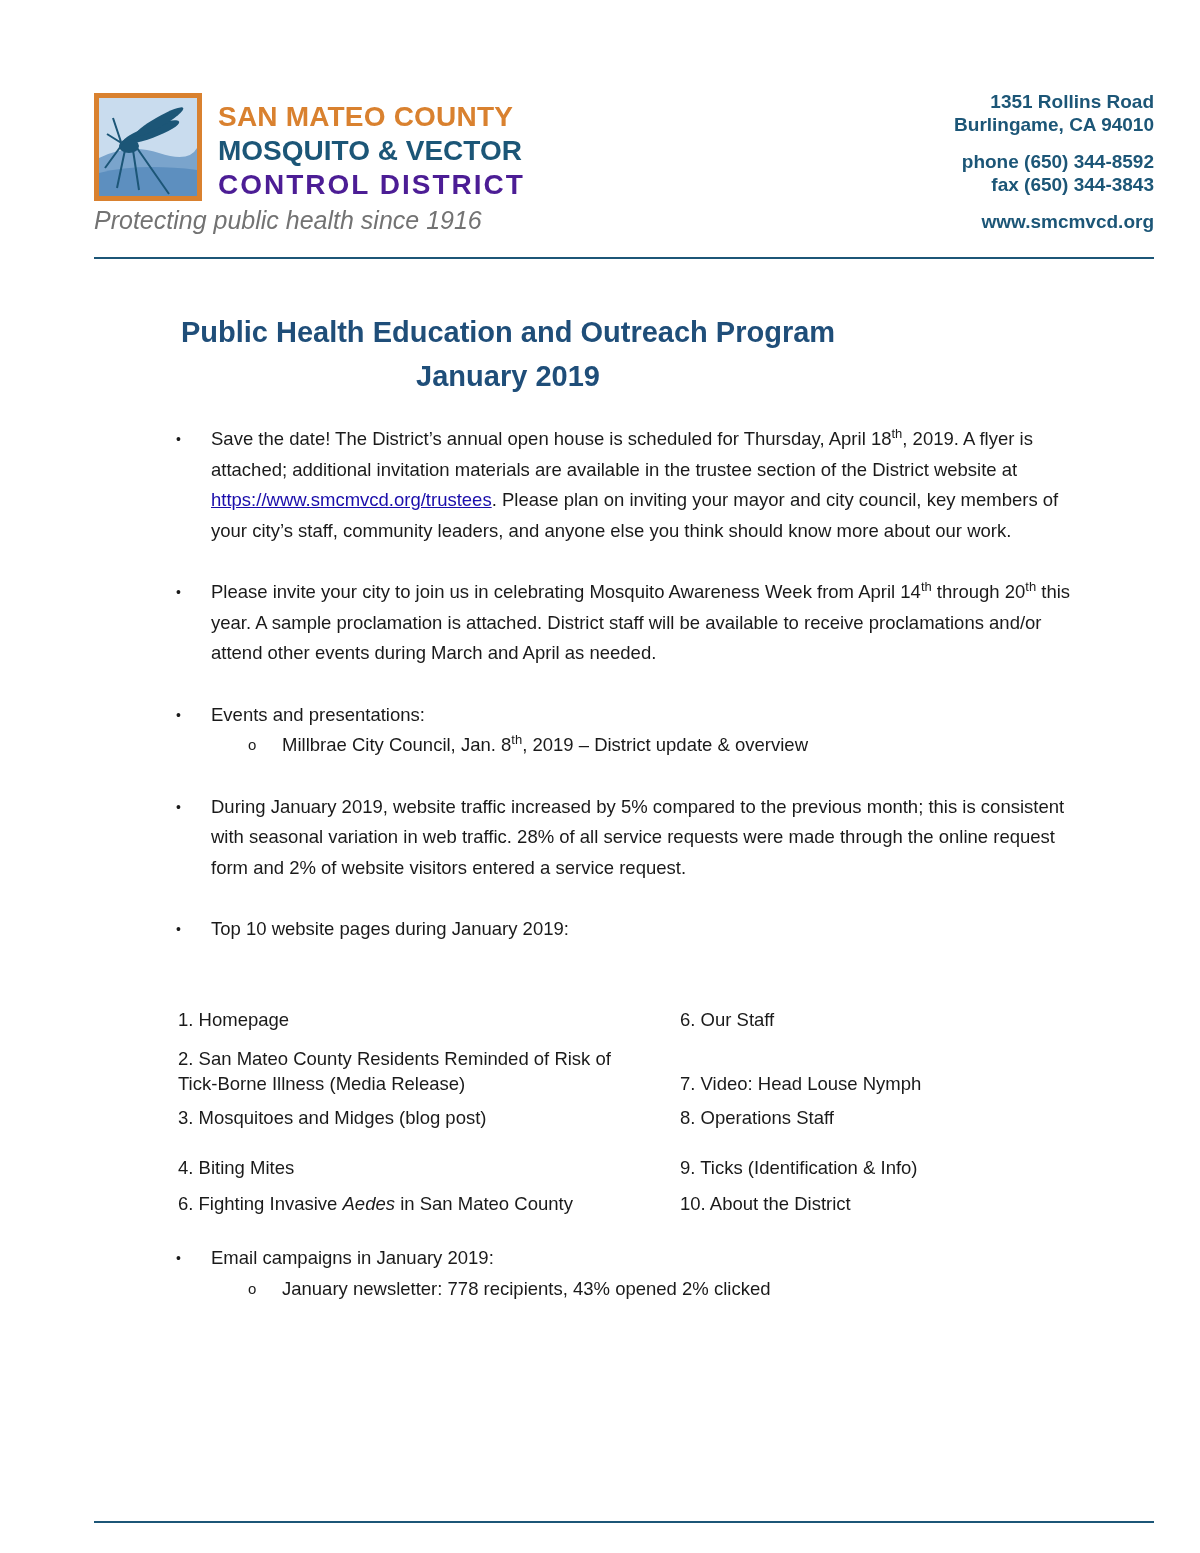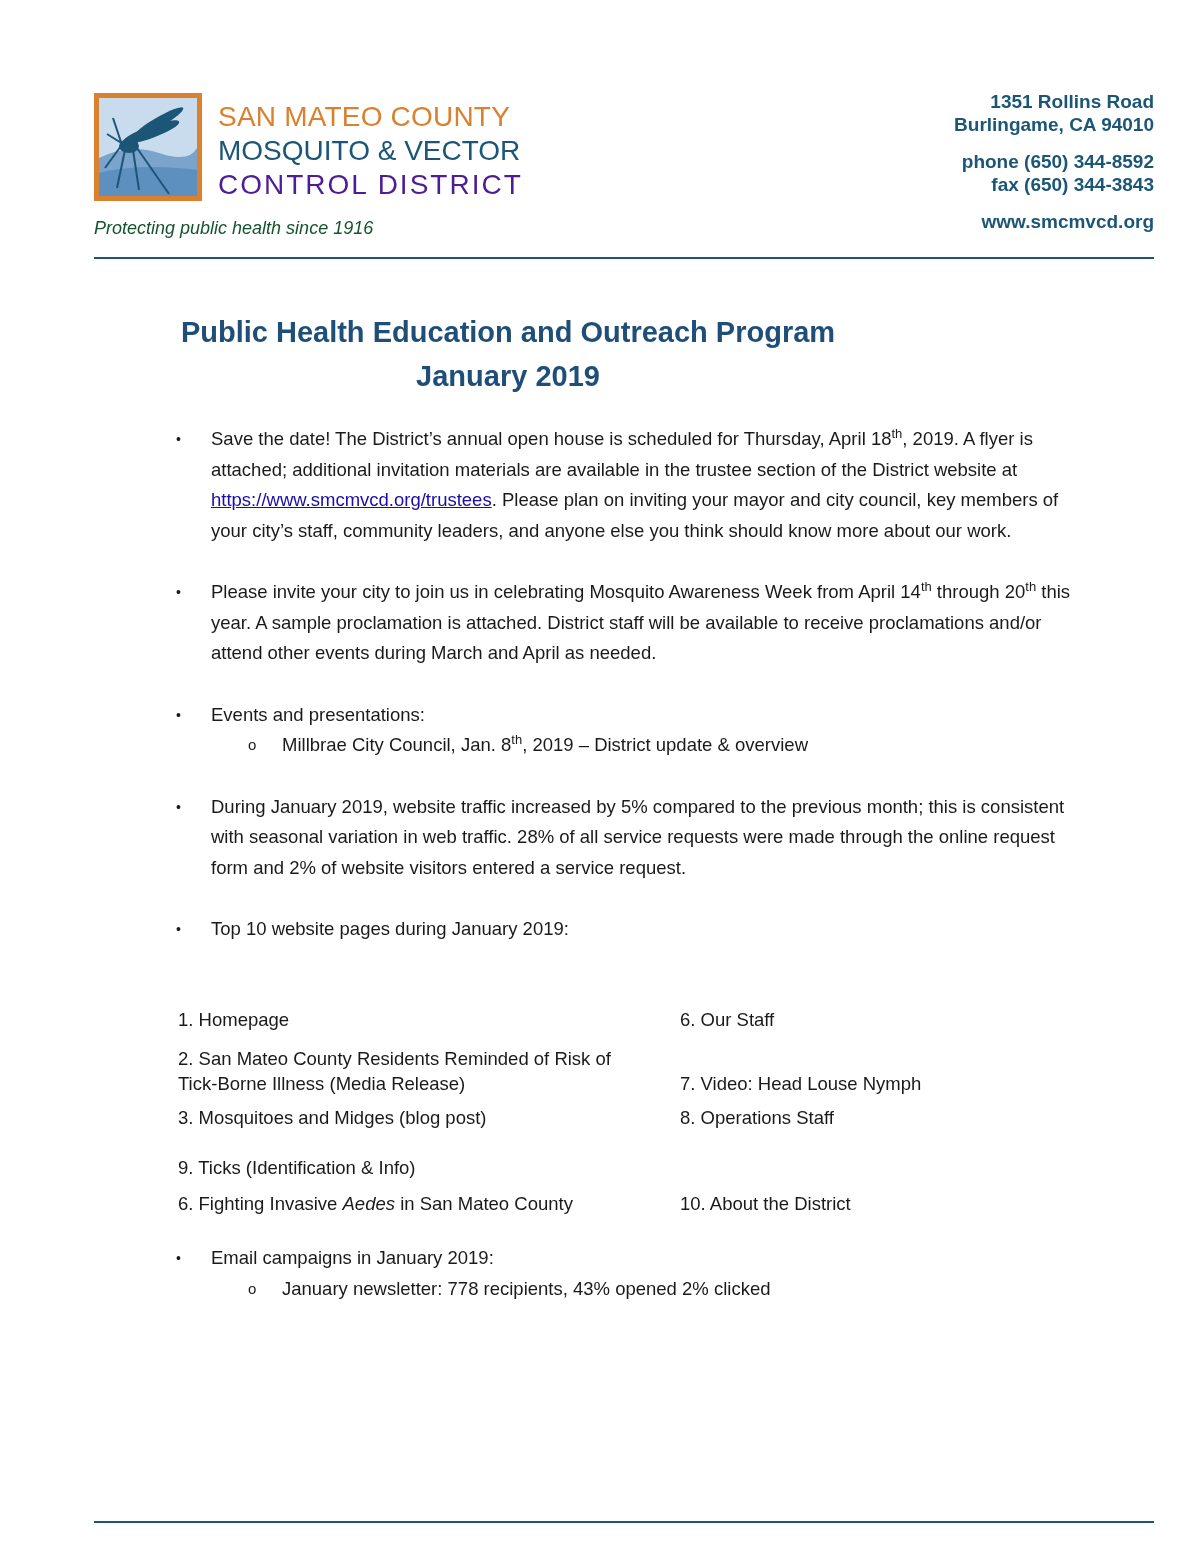--- a/index.html
+++ b/index.html
@@ -2,25 +2,25 @@
 <html><head>
   <meta charset="utf-8">
   <style>
     html, body { margin: 0; padding: 0; background: #ffffff; }
     body { width: 1200px; height: 1553px; position: relative; overflow: hidden;
            font-family: "Liberation Sans", "DejaVu Sans", sans-serif; color: #1a1a1a; }
     .header { position: absolute; left: 94px; top: 88px; width: 1060px; height: 170px; }
     .logo-box { position: absolute; left: 0; top: 5px; width: 108px; height: 108px;
                 border: 5px solid #d9812f; box-sizing: border-box; background: #c9dcee; overflow: hidden; }
     .logo-box svg { position: absolute; left: 0; top: 0; }
-    .org-name { position: absolute; left: 124px; top: 12px; font-weight: normal; line-height: 34px; }
+    .org-name { position: absolute; left: 124px; top: 12px; font-weight: bold; line-height: 34px; }
     .org-line1 { color: #d9812f; font-size: 28px; letter-spacing: 0.2px; }
     .org-line2 { color: #1c5677; font-size: 28px; }
     .org-line3 { color: #4c1d95; font-size: 28px; letter-spacing: 2px; }
-    .tagline { position: absolute; left: 0; top: 118px; color: #14532d; font-style: italic; font-size: 18px; margin-top: 12px; }
+    .tagline { position: absolute; left: 0; top: 118px; color: #737373; font-style: italic; font-size: 25px; }
     .contact { position: absolute; right: 0; top: 2px; text-align: right; color: #1c5677;
                font-weight: bold; font-size: 19px; line-height: 23px; }
     .contact .gap { height: 14px; }
     .rule-top { position: absolute; left: 94px; top: 257px; width: 1060px; height: 2px; background: #1c5677; }
     .rule-bottom { position: absolute; left: 94px; top: 1521px; width: 1060px; height: 2px; background: #1c5677; }
     .title { position: absolute; left: 0; width: 1016px; top: 310px; text-align: center;
              color: #1f4e79; font-weight: bold; font-size: 29px; line-height: 44px; }
     .content { position: absolute; left: 176px; top: 424px; width: 900px; font-size: 18.5px; line-height: 30.5px; }
     .bullet { position: relative; padding-left: 35px; margin-bottom: 31px; }
     .bullet .dot { position: absolute; left: 0; top: 0; font-size: 14px; }
@@ -106,20 +106,21 @@
   </div>
   <div class="pages-row" style="height:64px">
     <div class="pages-col1" style="padding-right:40px;box-sizing:border-box">2. San Mateo County Residents Reminded of Risk of Tick-Borne Illness (Media Release)</div>
     <div class="pages-col2">7. Video: Head Louse Nymph</div>
   </div>
   <div class="pages-row" style="height:34px">
     <div class="pages-col1">3. Mosquitoes and Midges (blog post)</div>
     <div class="pages-col2">8. Operations Staff</div>
   </div>
   <div class="pages-row" style="height:50px">
+    <div class="pages-col1">4. Biting Mites</div>
     <div class="pages-col2">9. Ticks (Identification &amp; Info)</div>
   </div>
   <div class="pages-row" style="height:36px">
     <div class="pages-col1"><span>6. Fighting Invasive </span><i>Aedes</i><span> in San Mateo County</span></div>
     <div class="pages-col2">10. About the District</div>
   </div>
 </div>
 
 <div class="email">
   <div class="bullet">

